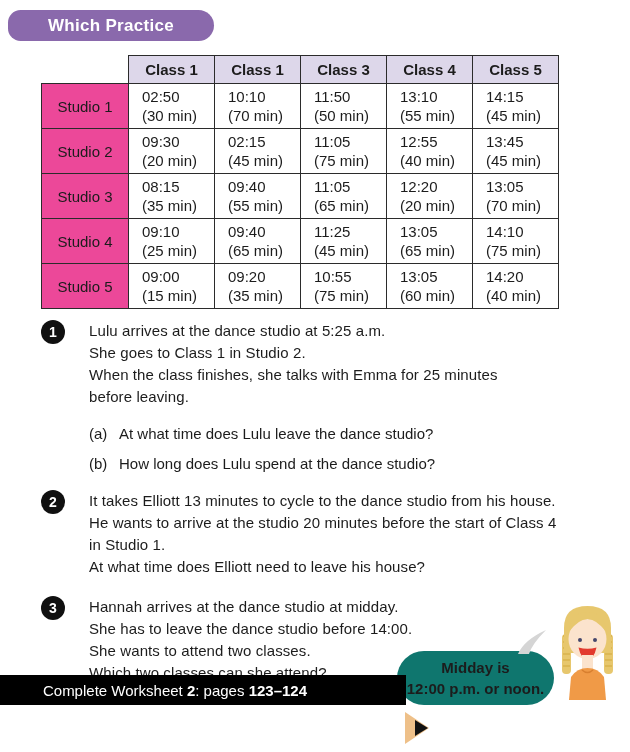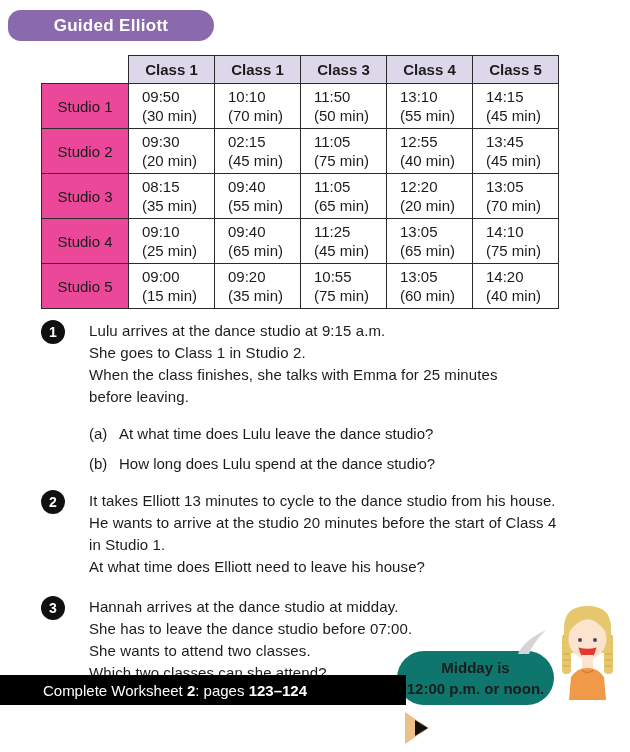--- a/index.html
+++ b/index.html
@@ -70,21 +70,21 @@
     border-top:8px solid transparent; border-bottom:8px solid transparent;
     border-left:13px solid #111111;
   }
 </style>
 </head>
 <body>
 
 <div class="page">
 
   <div class="badge">
-    <span>Guided Elliott</span>
+    <span>Which Practice</span>
   </div>
 
   <table class="schedule">
     <colgroup>
       <col style="width:87px">
         <col style="width:86px">
         <col style="width:86px">
       <col style="width:86px">
         <col style="width:86px">
         <col style="width:86px">
@@ -93,21 +93,21 @@
         <tr class="head">
       <td class="blank"></td>
       <th>Class 1</th>
       <th>Class 1</th>
       <th>Class 3</th>
       <th>Class 4</th>
       <th>Class 5</th>
     </tr>
     <tr>
       <th class="rowlabel">Studio 1</th>
-      <td class="cell">09:50
+      <td class="cell">02:50
 (30 min)</td>
       <td class="cell">10:10
 (70 min)</td>
       <td class="cell">11:50
 (50 min)</td>
       <td class="cell">13:10
 (55 min)</td>
       <td class="cell">14:15
 (45 min)</td>
     </tr>
@@ -164,21 +164,21 @@
 (40 min)</td>
     </tr>
   </tbody>
     </table>
 
   <div class="question q1">
     <div class="qnum">
       <span>1</span>
     </div>
     <div class="qbody">
-      <div class="qtext">Lulu arrives at the dance studio at 9:15 a.m.
+      <div class="qtext">Lulu arrives at the dance studio at 5:25 a.m.
 She goes to Class 1 in Studio 2.
 When the class finishes, she talks with Emma for 25 minutes
 before leaving.</div>
       <div class="qpart part-a">
         <span class="plabel">(a)</span>
         <span class="ptext">At what time does Lulu leave the dance studio?</span>
       </div>
       <div class="qpart part-b">
         <span class="plabel">(b)</span>
         <span class="ptext">How long does Lulu spend at the dance studio?</span>
@@ -197,21 +197,21 @@
 At what time does Elliott need to leave his house?</div>
     </div>
   </div>
 
   <div class="question q3">
     <div class="qnum">
       <span>3</span>
     </div>
     <div class="qbody">
       <div class="qtext">Hannah arrives at the dance studio at midday.
-She has to leave the dance studio before 07:00.
+She has to leave the dance studio before 14:00.
 She wants to attend two classes.
 Which two classes can she attend?</div>
     </div>
   </div>
 
   <div class="bubble">
     <svg class="tail" width="36" height="24" viewBox="0 0 36 24">
       <path d="M4 24 Q10 10 32 0 Q18 14 15 24 Z" fill="#d5d5d5"></path>
     </svg>
     <div class="bubble-text">Midday is

